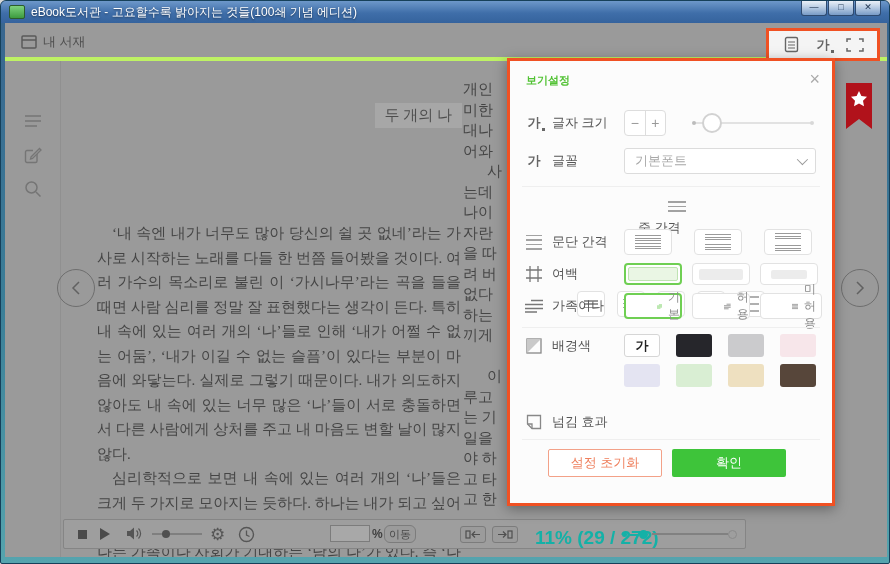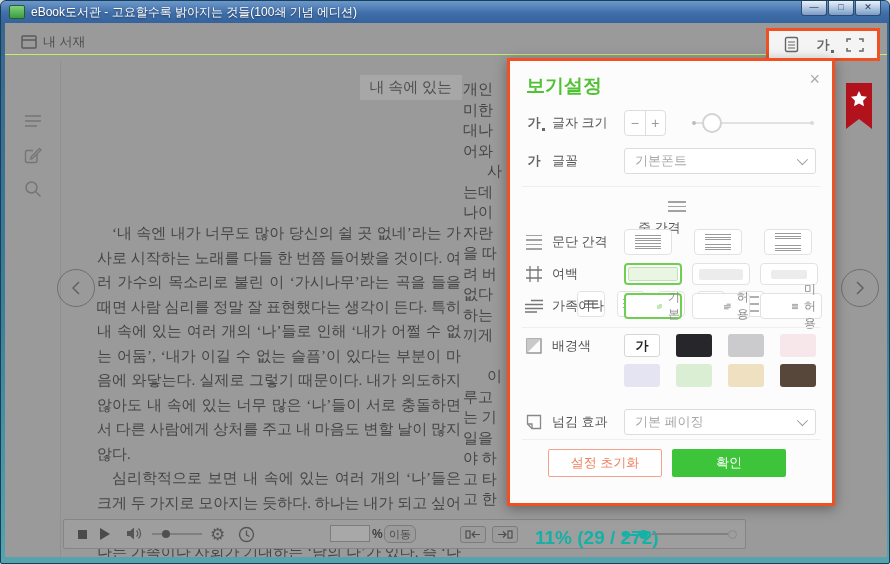--- a/index.html
+++ b/index.html
@@ -11,21 +11,21 @@
     background:linear-gradient(180deg,#6d98ca 0,#3f6ea9 55%,#35639d 100%);display:flex;align-items:center;}
   .app-icon{width:14px;height:12px;margin-left:8px;background:linear-gradient(180deg,#7ed27e,#3d9b3f);
     border:1px solid #2c5c2c;border-radius:2px;}
   .win-title{color:#fff;font-size:12px;margin-left:6px;text-shadow:0 1px 2px rgba(0,0,0,.5);}
   .win-controls{position:absolute;right:10px;top:0;display:flex;}
   .win-btn{width:26px;height:15px;margin-left:1px;border:1px solid #2e4a70;border-top:none;border-radius:0 0 3px 3px;
     background:linear-gradient(180deg,rgba(255,255,255,.85),rgba(170,195,225,.55));
     color:#253a55;font-size:9px;line-height:13px;text-align:center;box-sizing:border-box;cursor:default;}
   
   .app{position:absolute;left:4px;top:22px;width:882px;height:534px;background:#9a9a9a;overflow:hidden;}
-  .toolbar{position:absolute;left:0;top:0;width:882px;height:32px;border-bottom:1px solid #bef264;box-sizing:border-box;}
+  .toolbar{position:absolute;left:0;top:0;width:882px;height:38px;border-bottom:4px solid #bef264;box-sizing:border-box;}
   .library{position:absolute;left:16px;top:0;height:38px;display:flex;align-items:center;color:#4f4f4f;font-size:13px;}
   .library svg{margin-right:6px;}
   .annot-box{position:absolute;left:761px;top:5px;width:114px;height:33px;border:3px solid #f05123;background:#f4f4f4;
     box-sizing:border-box;display:flex;align-items:center;justify-content:space-around;padding:0 6px;}
   .tool-ic{display:flex;align-items:center;justify-content:center;width:24px;height:24px;}
   .ga{font-size:13px;font-weight:bold;color:#666;position:relative;}
   .ga::after{content:"";position:absolute;right:-4px;bottom:1px;width:3px;height:3px;background:#666;}
   
   .sidebar{position:absolute;left:0;top:38px;width:56px;height:496px;border-right:1px solid #909090;box-sizing:border-box;}
   .side-ic{position:absolute;left:18px;width:20px;height:20px;display:flex;align-items:center;justify-content:center;}
@@ -54,21 +54,21 @@
     font-size:11px;text-align:center;line-height:16px;box-sizing:border-box;border-radius:6px;}
   .jump-btn{top:6px;width:26px;height:17px;border:1px solid #7c7c7c;border-radius:3px;background:#9b9b9b;
     display:flex;align-items:center;justify-content:center;box-sizing:border-box;}
   .prog-text{left:471px;top:7px;font-size:19px;font-weight:bold;color:#14b1a7;}
   .prog-dot{border-radius:50%;background:#14b1a7;}
   .prog-line-gray{left:588px;top:13px;width:76px;height:2px;background:#818181;}
   .prog-end{left:664px;top:10px;width:7px;height:7px;border:1px solid #8a8a8a;border-radius:50%;background:transparent;}
   
   .panel{position:absolute;left:502px;top:35px;width:322px;height:442px;background:#fcfcfc;
     border:3px solid #f05123;box-sizing:content-box;box-shadow:0 3px 12px rgba(0,0,0,.35);}
-  .panel-title{position:absolute;left:16px;top:12px;font-size:19px;font-weight:bold;color:#52c234;}
+  .panel-title{position:absolute;left:16px;top:12px;font-size:11px;font-weight:bold;color:#52c234;}
   .panel-close{position:absolute;right:12px;top:8px;font-size:18px;color:#aaa;cursor:default;}
   .prow{position:absolute;left:0;width:322px;display:flex;align-items:center;}
   .picon{width:24px;margin-left:12px;display:flex;align-items:center;justify-content:center;flex:0 0 24px;}
   .plabel{width:72px;font-size:13px;color:#555;flex:0 0 72px;margin-left:6px;}
   .divider{position:absolute;left:12px;width:298px;border-top:1px solid #efefef;}
   .stepper{display:flex;width:42px;height:26px;border:1px solid #ddd;border-radius:4px;box-sizing:border-box;overflow:hidden;background:#fff;}
   .stepper div{flex:1;text-align:center;line-height:24px;font-size:14px;color:#999;}
   .stepper div:first-child{border-right:1px solid #ddd;}
   .fs-slider{position:relative;height:2px;background:#e2e2e2;width:118px;margin-left:28px;}
   .fs-start{position:absolute;left:-2px;top:-1px;width:4px;height:4px;background:#bcbcbc;border-radius:50%;}
@@ -150,21 +150,21 @@
         </svg>
       </div>
       <div class="side-ic" style="top:118px;">
         <svg width="18" height="18" viewBox="0 0 18 18">
           <circle cx="7.5" cy="7.5" r="5.5" fill="none" stroke="#757575" stroke-width="1.5"></circle>
           <line x1="12" y1="12" x2="16.5" y2="16.5" stroke="#757575" stroke-width="1.5"></line>
         </svg>
       </div>
     </div>
 
-    <div class="chapter-box" style="top:52px;">내 속에 있는</div>
+    <div class="chapter-box" style="top:80px;">두 개의 나</div>
 
     <div class="bodytext">
       <p>‘내 속엔 내가 너무도 많아 당신의 쉴 곳 없네’라는 가사로 시작하는 노래를 다들 한 번쯤 들어봤을 것이다. 여러 가수의 목소리로 불린 이 ‘가시나무’라는 곡을 들을 때면 사람 심리를 정말 잘 표현했다는 생각이 든다. 특히 내 속에 있는 여러 개의 ‘나’들로 인해 ‘내가 어쩔 수 없는 어둠’, ‘내가 이길 수 없는 슬픔’이 있다는 부분이 마음에 와닿는다. 실제로 그렇기 때문이다. 내가 의도하지 않아도 내 속에 있는 너무 많은 ‘나’들이 서로 충돌하면서 다른 사람에게 상처를 주고 내 마음도 변할 날이 많지 않다.</p>
       <p>심리학적으로 보면 내 속에 있는 여러 개의 ‘나’들은 크게 두 가지로 모아지는 듯하다. 하나는 내가 되고 싶어 하는, 자기 스스로가 원하는 ‘나의 나’가 있고, 나머지 하나는 가족이나 사회가 기대하는 ‘남의 나’가 있다. 즉 ‘나의 나’는 내 안에 있는</p>
     </div>
 
     <div class="rightcol">
       <div>개인</div>
       <div>미한</div>
       <div>대나</div>
@@ -408,24 +408,20 @@
       </div>
 
       <div class="prow" style="top:340px;height:42px;border-radius:10px;">
         <div class="picon">
           <svg width="16" height="16" viewBox="0 0 16 16">
             <path d="M1.5,1.5 H14.5 V14.5 H6 L1.5,10 Z" fill="none" stroke="#888" stroke-width="1.3"></path>
             <path d="M1.5,10 H6 V14.5" fill="none" stroke="#888" stroke-width="1.3"></path>
           </svg>
         </div>
         <div class="plabel">넘김 효과</div>
-        <div class="dropdown">
-          <span>기본 페이징</span>
-          <span class="chev"></span>
-        </div>
       </div>
 
       <div class="divider" style="top:378px;"></div>
 
       <div class="btn-reset">설정 초기화</div>
       <div class="btn-ok">확인</div>
     </div>
 
   </div>
 </div>

